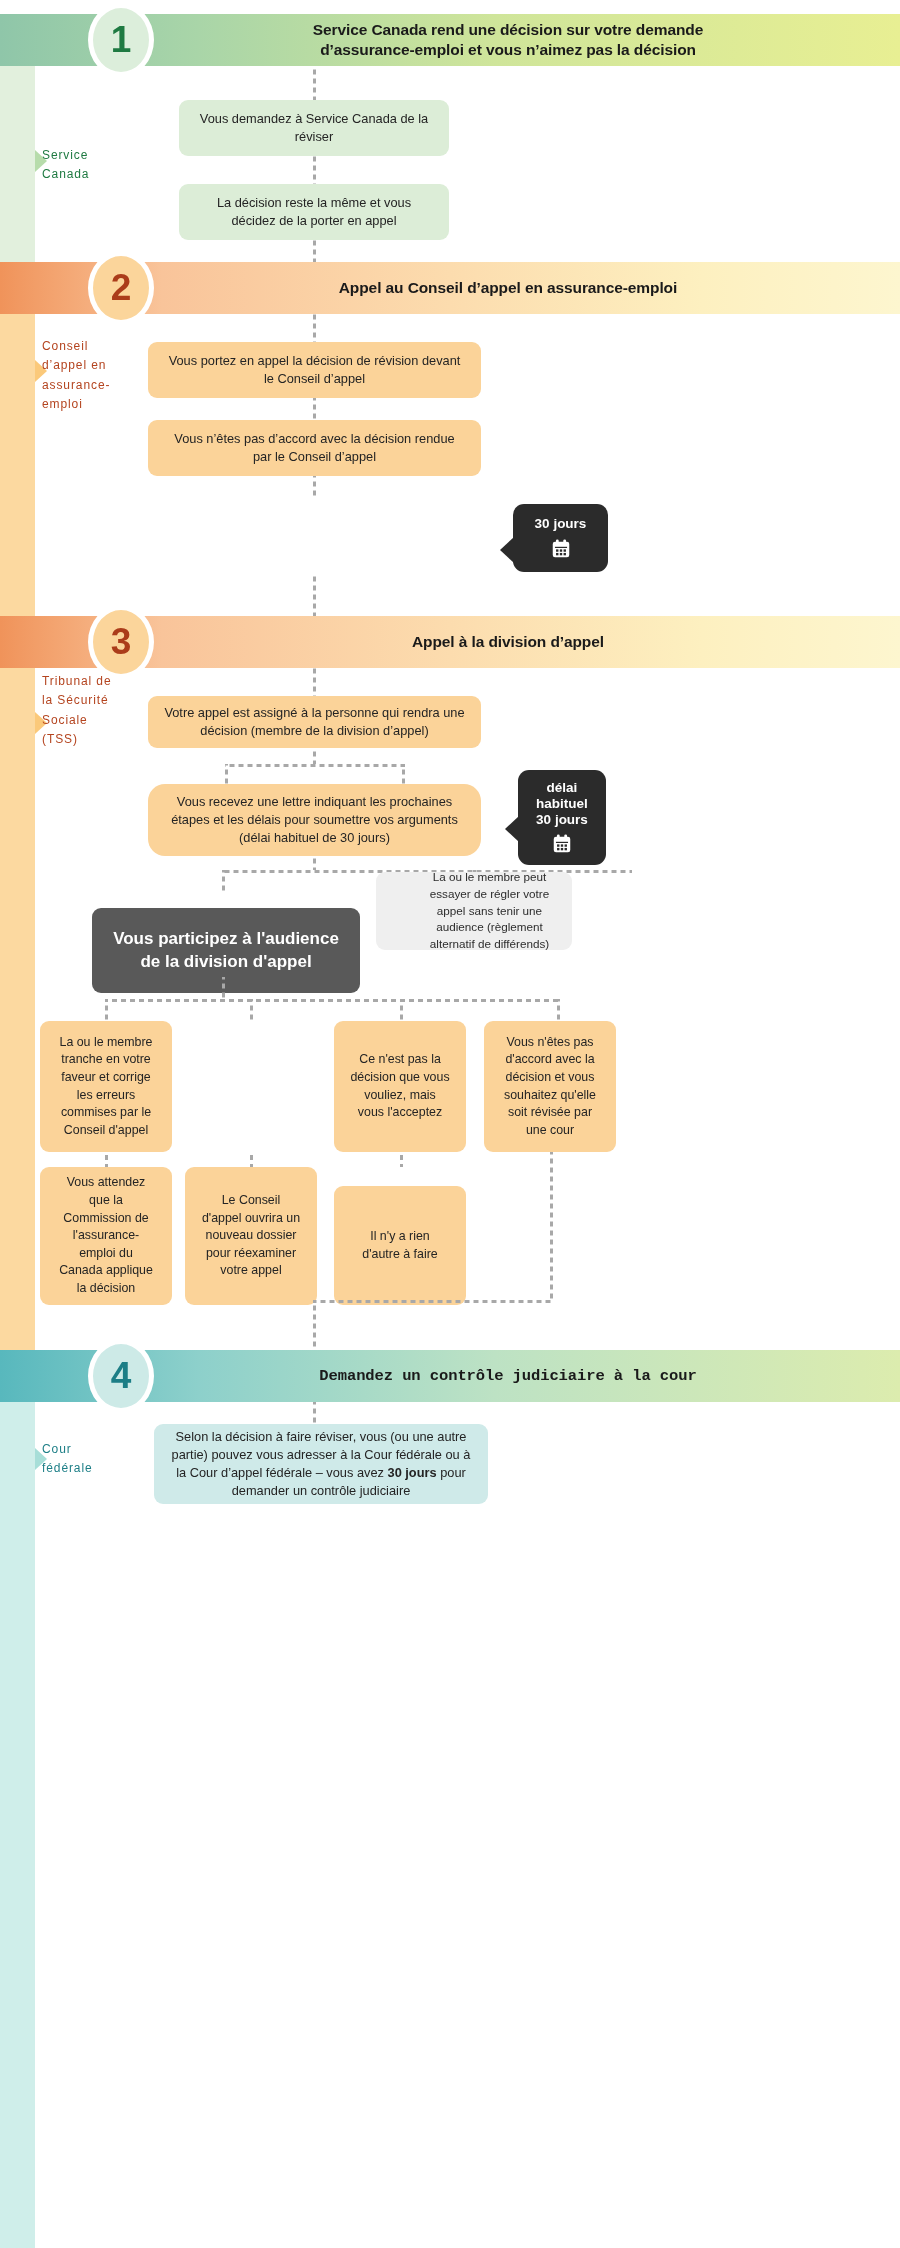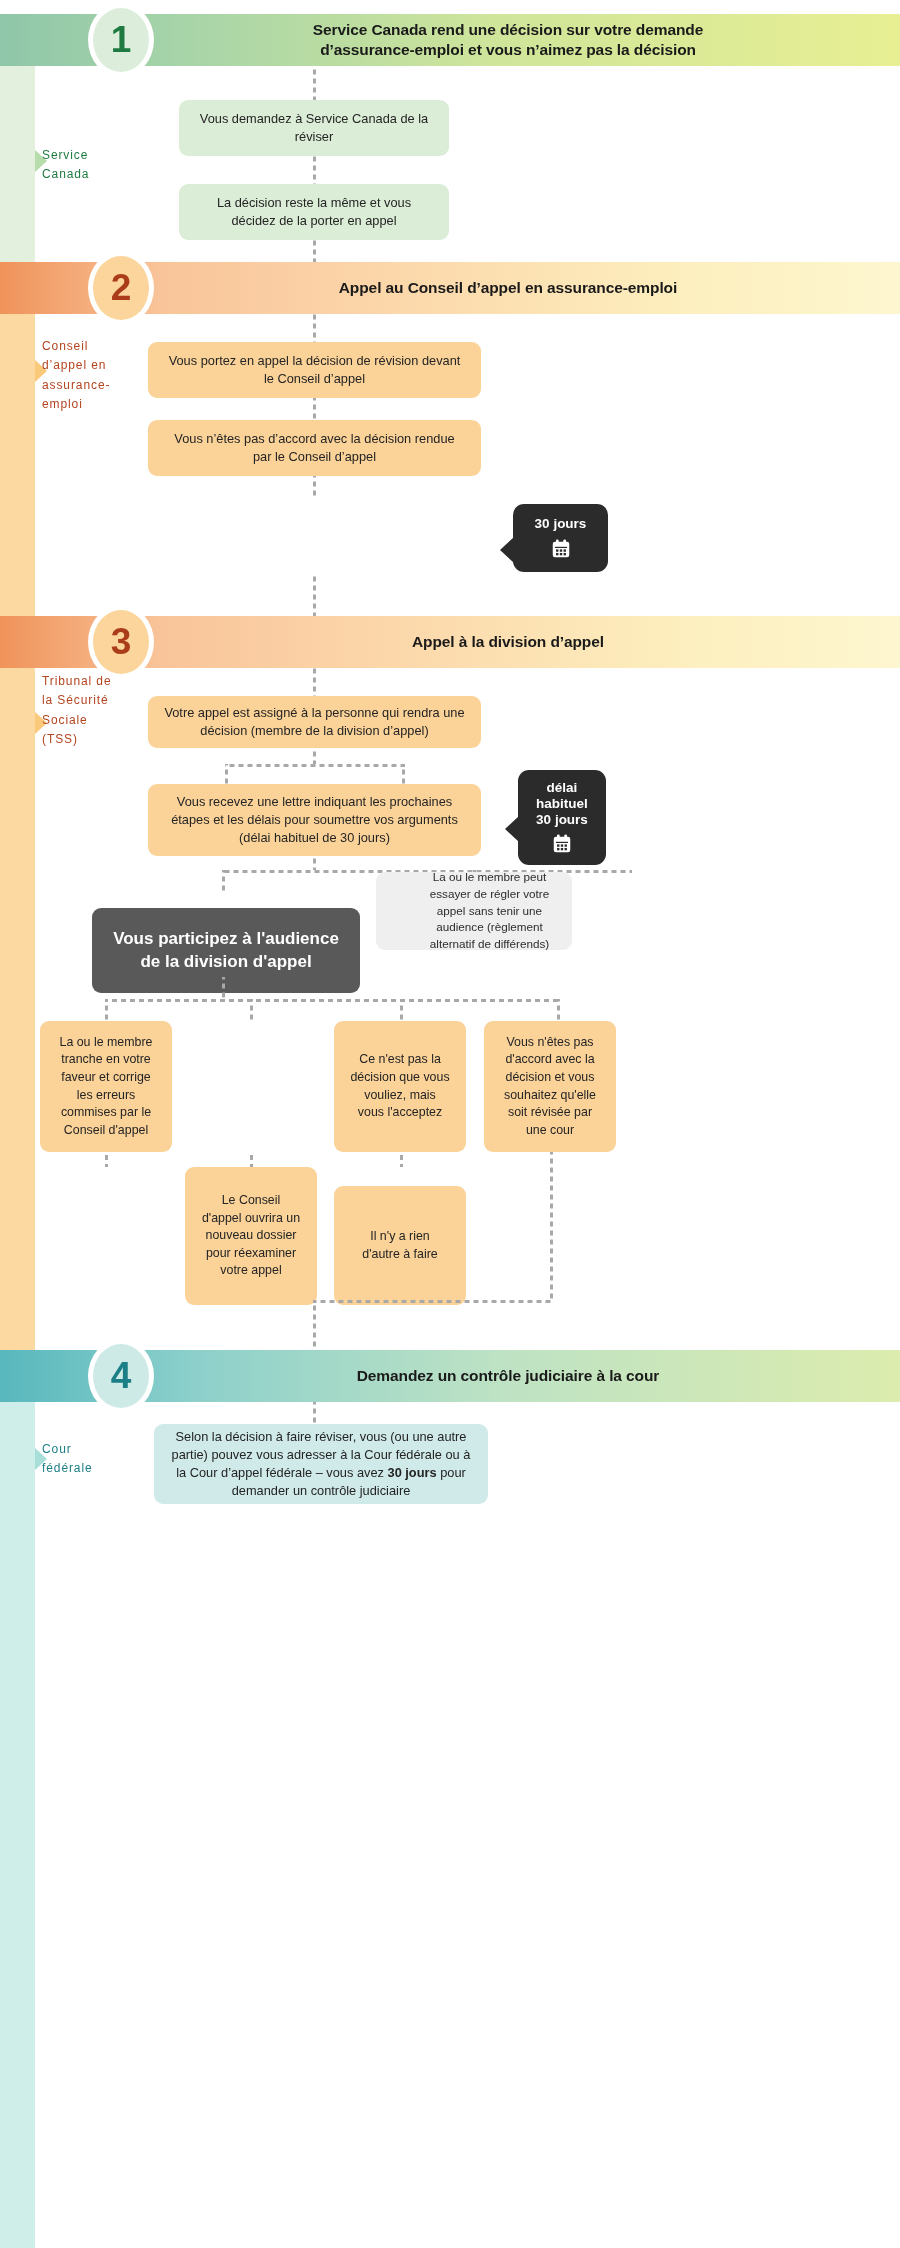--- a/index.html
+++ b/index.html
@@ -37,21 +37,21 @@
     position: absolute;
     left: 0;
     width: 900px;
     height: 52px;
     display: flex;
     align-items: center;
   }
   .banner-1 { background: linear-gradient(90deg,#8fc6a9 0%, #a9d5a8 22%, #cfe59a 55%, #e8ef93 100%); }
   .banner-2 { background: linear-gradient(90deg,#f0935a 0%, #f9c49a 18%, #fcdcae 50%, #fdf0c0 78%, #fdf6cf 100%); }
   .banner-3 { background: linear-gradient(90deg,#f0935a 0%, #f9c49a 18%, #fcdcae 50%, #fdf0c0 78%, #fdf6cf 100%); }
-  .banner-4 { background: linear-gradient(90deg,#58b8bd 0%, #8dd0cb 22%, #bde2c4 55%, #dcecae 100%); }
+  .banner-4 { background: linear-gradient(90deg,#58b8bd 0%, #8dd0cb 22%, #bde2c4 55%, #dcecae 100%); font-family: Liberation Mono, monospace; }
 
   .banner-title {
     position: absolute;
     left: 158px;
     width: 700px;
     text-align: center;
     font-size: 15.5px;
     font-weight: bold;
     color: #1a1a1a;
     line-height: 1.32;
@@ -266,21 +266,21 @@
 
   <div class="box box-orange" style="left:148px; top:696px; width:333px; height:52px;">
     <span>Votre appel est assigné à la personne qui rendra une décision (membre de la division d’appel)</span>
   </div>
 
   <div class="dotv" style="left:313px; top:748px; height:16px;"></div>
   <div class="doth" style="left:225px; top:764px; width:180px;"></div>
   <div class="dotv" style="left:225px; top:764px; height:20px;"></div>
   <div class="dotv" style="left:402px; top:764px; height:20px;"></div>
 
-  <div class="box box-orange" style="left:148px; top:784px; width:333px; height:72px;">
+  <div class="box box-orange" style="left:148px; top:784px; width:333px; height:72px;border-radius:17px;">
     <span>Vous recevez une lettre indiquant les prochaines étapes et les délais pour soumettre vos arguments (délai habituel de 30 jours)</span>
   </div>
 
   <div class="callout" style="left:518px; top:770px; width:88px; height:95px;">
     <div class="callout-tail"></div>
     <div class="callout-text">
       <span>délai</span><br>
       <span>habituel</span><br>
       <span>30 jours</span>
     </div>
@@ -325,20 +325,23 @@
     <span>Ce n'est pas la décision que vous vouliez, mais vous l'acceptez</span>
   </div>
   <div class="box box-orange" style="left:484px; top:1021px; width:132px; height:131px; font-size:12.4px;">
     <span>Vous n'êtes pas d'accord avec la décision et vous souhaitez qu'elle soit révisée par une cour</span>
   </div>
 
   <div class="dotv" style="left:105px; top:1152px; height:15px;"></div>
   <div class="dotv" style="left:250px; top:1152px; height:15px;"></div>
   <div class="dotv" style="left:400px; top:1152px; height:15px;"></div>
 
+  <div class="box box-orange" style="left:40px;  top:1167px; width:132px; height:138px; font-size:12.4px;">
+    <span>Vous attendez que la Commission de l'assurance-emploi du Canada applique la décision</span>
+  </div>
   <div class="box box-orange" style="left:185px; top:1167px; width:132px; height:138px; font-size:12.4px;">
     <span>Le Conseil d'appel ouvrira un nouveau dossier pour réexaminer votre appel</span>
   </div>
   <div class="box box-orange" style="left:334px; top:1186px; width:132px; height:119px; font-size:12.4px;">
     <span>Il n'y a rien d'autre à faire</span>
   </div>
 
   <div class="dotv" style="left:550px; top:1152px; height:148px;"></div>
   <div class="doth" style="left:313px; top:1300px; width:240px;"></div>
   <div class="dotv" style="left:313px; top:1300px; height:56px;"></div>

